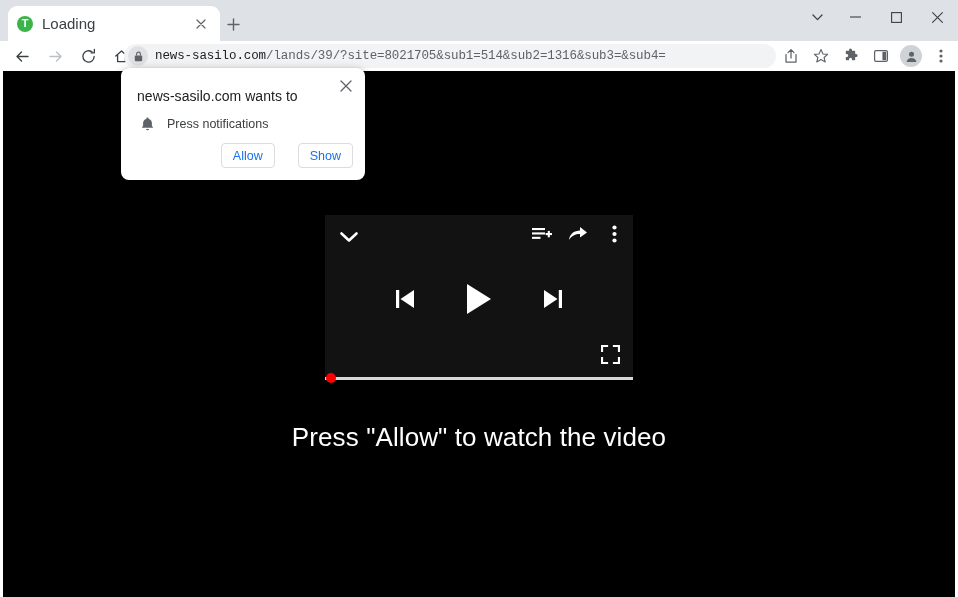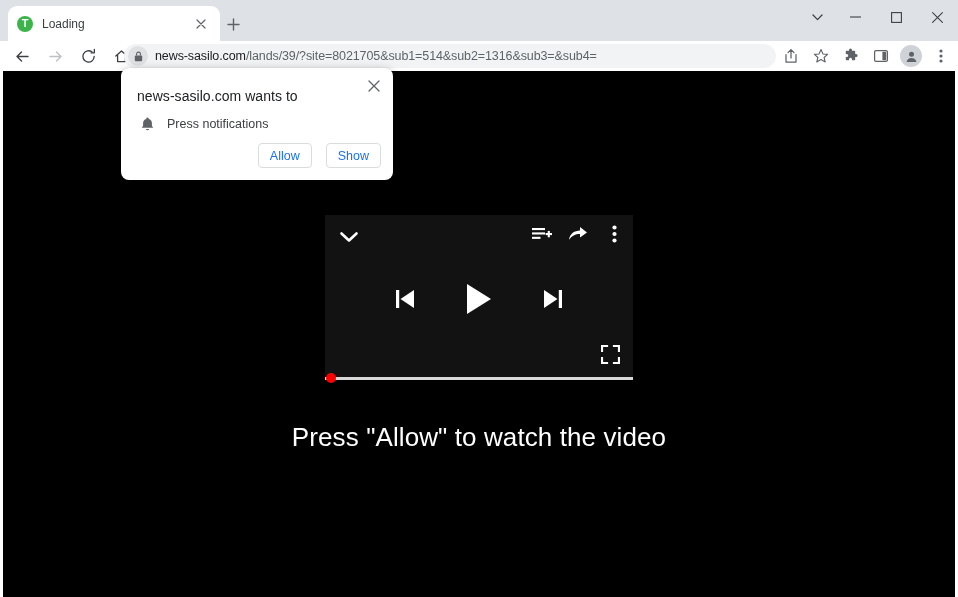--- a/index.html
+++ b/index.html
@@ -35,21 +35,21 @@
     background: #3cb44a;
     display: flex; align-items: center; justify-content: center;
     flex: 0 0 auto;
     margin-right: 9px;
   }
   .tab-favicon span {
     color: #ffffff; font-size: 11px; font-weight: bold;
     line-height: 1; letter-spacing: 0;
   }
   .tab-title {
-    font-size: 12px; color: #3c4043;
+    font-size: 15px; color: #3c4043;
     white-space: nowrap; overflow: hidden; text-overflow: ellipsis;
     flex: 1 1 auto;
   }
   .tab-close {
     width: 20px; height: 20px; flex: 0 0 auto;
     display: flex; align-items: center; justify-content: center;
     border-radius: 50%;
   }
   .newtab {
     position: absolute; left: 222px; top: 13px;
@@ -64,21 +64,21 @@
     width: 41px; height: 34px;
     display: flex; align-items: center; justify-content: center;
   }
   .wc-btn.tabsearch { width: 36px; }
 
   
   .toolbar {
     position: absolute; left: 0; top: 41px;
     width: 958px; height: 30px;
     background: #ffffff;
-    display: flex; align-items: center;
+    display: flex; align-items: center; font-family: Liberation Mono, monospace;
   }
   .nav-btn {
     width: 28px; height: 28px; margin-left: 5px;
     display: flex; align-items: center; justify-content: center;
     border-radius: 50%;
   }
   .nav-btn:first-child { margin-left: 8px; }
   .omnibox {
     position: absolute; left: 124px; top: 3px;
     width: 652px; height: 24px;
@@ -173,21 +173,21 @@
     text-align: center;
     color: #ffffff;
     font-size: 26px;
     font-weight: 400;
     letter-spacing: 0.1px;
   }
 
   
   .notif {
     position: absolute; left: 121px; top: 68px;
-    width: 272px; height: 112px;
+    width: 244px; height: 112px;
     background: #ffffff;
     border-radius: 8px;
     box-shadow: 0 2px 10px rgba(0,0,0,0.28), 0 0 1px rgba(0,0,0,0.25);
     z-index: 20;
   }
   .notif-close {
     position: absolute; right: 8px; top: 7px;
     width: 22px; height: 22px;
     display: flex; align-items: center; justify-content: center;
     border-radius: 50%;
@@ -198,21 +198,21 @@
     letter-spacing: 0.05px;
   }
   .notif-row {
     position: absolute; left: 16px; top: 46px;
     display: flex; align-items: center;
   }
   .notif-bell { width: 20px; height: 20px; display: flex; align-items: center; justify-content: center; margin-right: 10px; }
   .notif-perm { font-size: 12.5px; color: #3c4043; }
   .notif-actions {
     position: absolute; right: 12px; bottom: 12px;
-    display: flex; gap: 14px;
+    display: flex; gap: 23px;
   }
   .btn {
     min-width: 53px; height: 25px;
     border: 1px solid #dadce0;
     border-radius: 4px;
     background: #ffffff;
     color: #1a73e8;
     font-size: 12.5px;
     font-family: "Liberation Sans", sans-serif;
     display: flex; align-items: center; justify-content: center;

